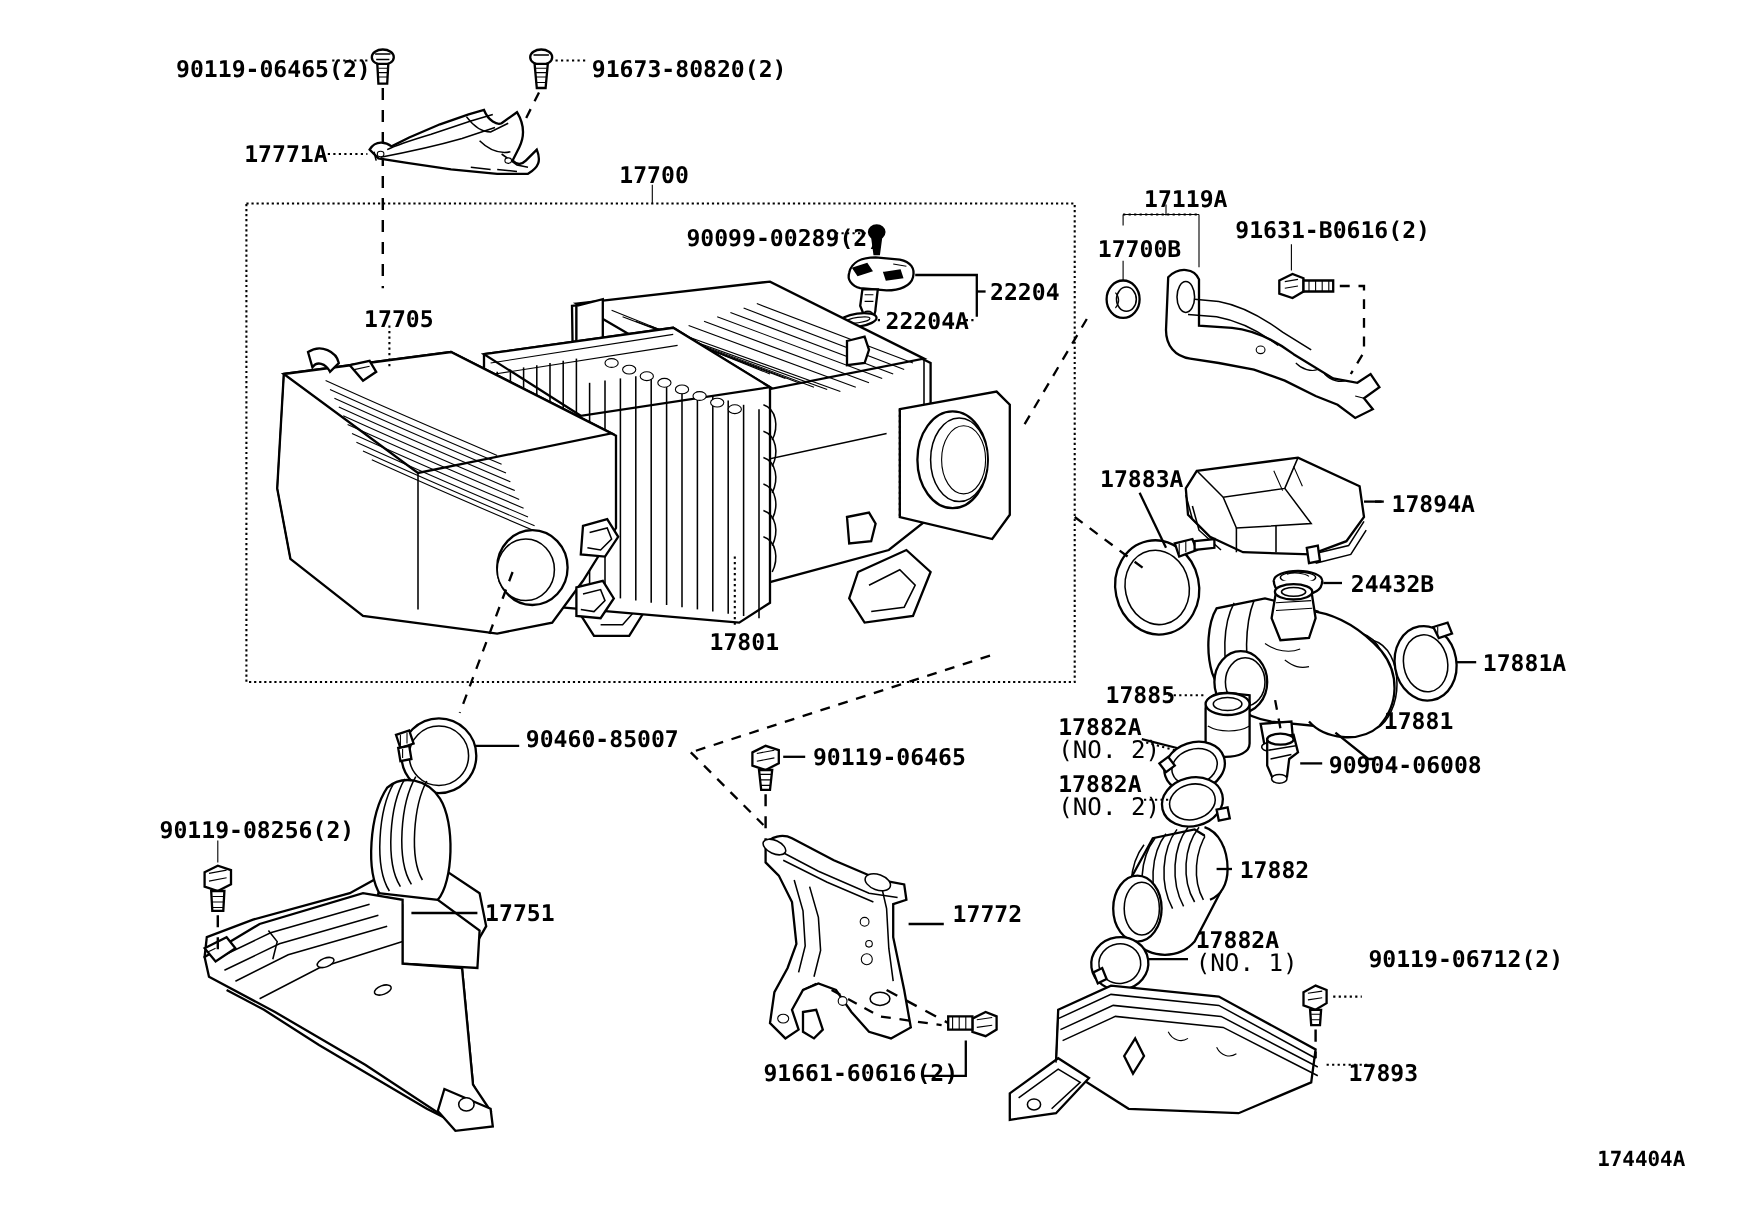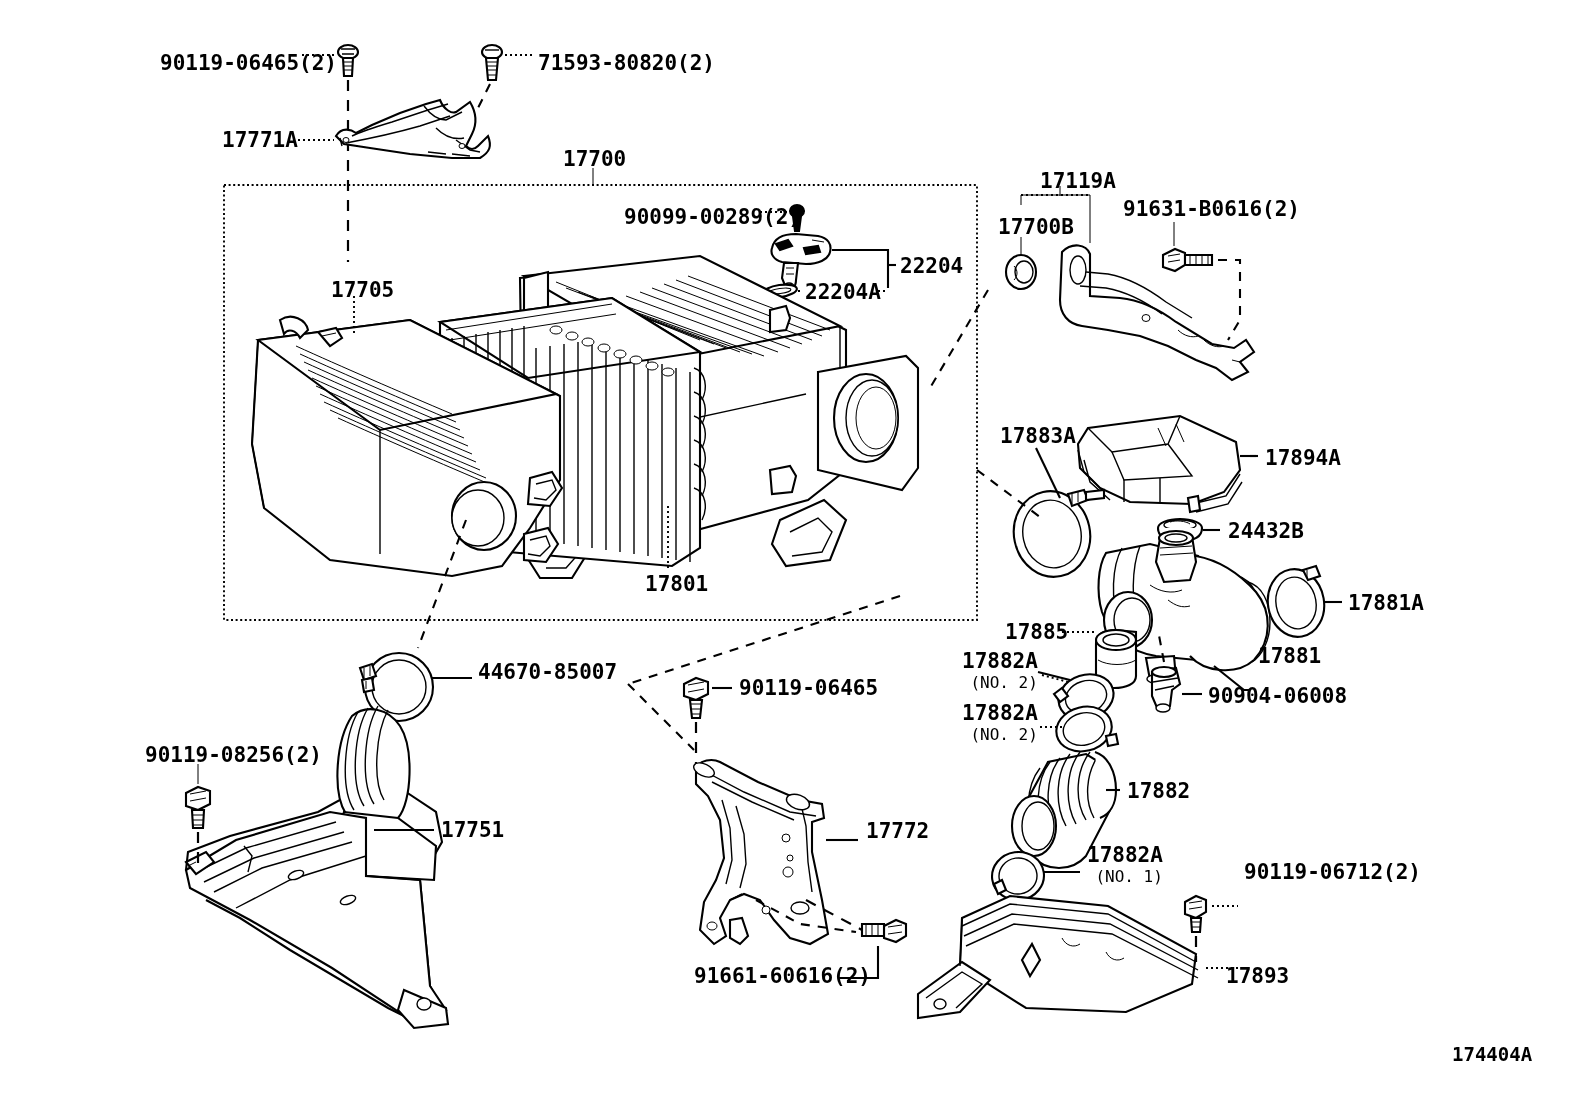--- a/index.html
+++ b/index.html
@@ -1,21 +1,21 @@
 <!DOCTYPE html>
 <html><head>
 <meta charset="utf-8">
 <style>
   html,body{margin:0;padding:0;background:#ffffff;}
   #stage{position:relative;width:1592px;height:1099px;background:#ffffff;
          font-family:"DejaVu Sans Mono","Liberation Mono",monospace;overflow:hidden;border-radius:14px;}
   .lbl{position:absolute;color:#000;font-weight:bold;white-space:pre;
        font-family:"DejaVu Sans Mono","Liberation Mono",monospace;letter-spacing:0px;}
   .lbl.p{font-size:21px;line-height:23px;}
-  .lbl.sub{font-size:16px;line-height:19px;font-weight:normal;text-align:right;}
+  .lbl.sub{font-size:22px;line-height:19px;font-weight:normal;}
   .lbl.code{font-size:19px;line-height:21px;}
   svg.art{position:absolute;left:0;top:0;width:1592px;height:1099px;}
   .ln{stroke:#000;fill:none;}
   .sld{stroke-width:2.1;}
   .thin{stroke-width:1.4;}
   .hair{stroke-width:1;}
   .dot{stroke-width:1.9;stroke-dasharray:2 3;}
   .dash{stroke-width:2.2;stroke-dasharray:11 9;}
   .dash2{stroke-width:2.1;stroke-dasharray:9 8;}
   .box{stroke:#000;stroke-width:1.9;fill:none;stroke-dasharray:2 2.6;}
@@ -509,40 +509,40 @@
       <path class="ln hair" d="M866 924 L866 936 M872 924 L872 936 M878 924 L878 936"></path>
     </g>
     <path class="ln sld" d="M838 978 L878 978 L878 946"></path>
     <path class="ln dash" d="M806 900 L862 930"></path>
     <path class="ln dash2" d="M756 900 L800 924 L856 932"></path>
 
   </svg>
 
   <div>
     <div class="lbl p" style="left:160px;top:52px">90119-06465(2)</div>
-    <div class="lbl p" style="left:538px;top:52px">71593-80820(2)</div>
+    <div class="lbl p" style="left:538px;top:52px">91673-80820(2)</div>
     <div class="lbl p" style="left:222px;top:129px">17771A</div>
     <div class="lbl p" style="left:563px;top:148px">17700</div>
     <div class="lbl p" style="left:624px;top:206px">90099-00289(2)</div>
     <div class="lbl p" style="left:900px;top:255px">22204</div>
     <div class="lbl p" style="left:805px;top:281px">22204A</div>
     <div class="lbl p" style="left:1040px;top:170px">17119A</div>
     <div class="lbl p" style="left:998px;top:216px">17700B</div>
     <div class="lbl p" style="left:1123px;top:198px">91631-B0616(2)</div>
     <div class="lbl p" style="left:331px;top:279px">17705</div>
     <div class="lbl p" style="left:645px;top:573px">17801</div>
     <div class="lbl p" style="left:1000px;top:425px">17883A</div>
     <div class="lbl p" style="left:1265px;top:447px">17894A</div>
     <div class="lbl p" style="left:1228px;top:520px">24432B</div>
     <div class="lbl p" style="left:1348px;top:592px">17881A</div>
     <div class="lbl p" style="left:1258px;top:645px">17881</div>
     <div class="lbl p" style="left:1005px;top:621px">17885</div>
     <div class="lbl p" style="left:1208px;top:685px">90904-06008</div>
     <div class="lbl p" style="left:1127px;top:780px">17882</div>
-    <div class="lbl p" style="left:478px;top:661px">44670-85007</div>
+    <div class="lbl p" style="left:478px;top:661px">90460-85007</div>
     <div class="lbl p" style="left:739px;top:677px">90119-06465</div>
     <div class="lbl p" style="left:145px;top:744px">90119-08256(2)</div>
     <div class="lbl p" style="left:441px;top:819px">17751</div>
     <div class="lbl p" style="left:866px;top:820px">17772</div>
     <div class="lbl p" style="left:694px;top:965px">91661-60616(2)</div>
     <div class="lbl p" style="left:1244px;top:861px">90119-06712(2)</div>
     <div class="lbl p" style="left:1226px;top:965px">17893</div>
 
     <div style="position:absolute;left:962px;top:650px">
       <div class="lbl p" style="position:static">17882A</div>

